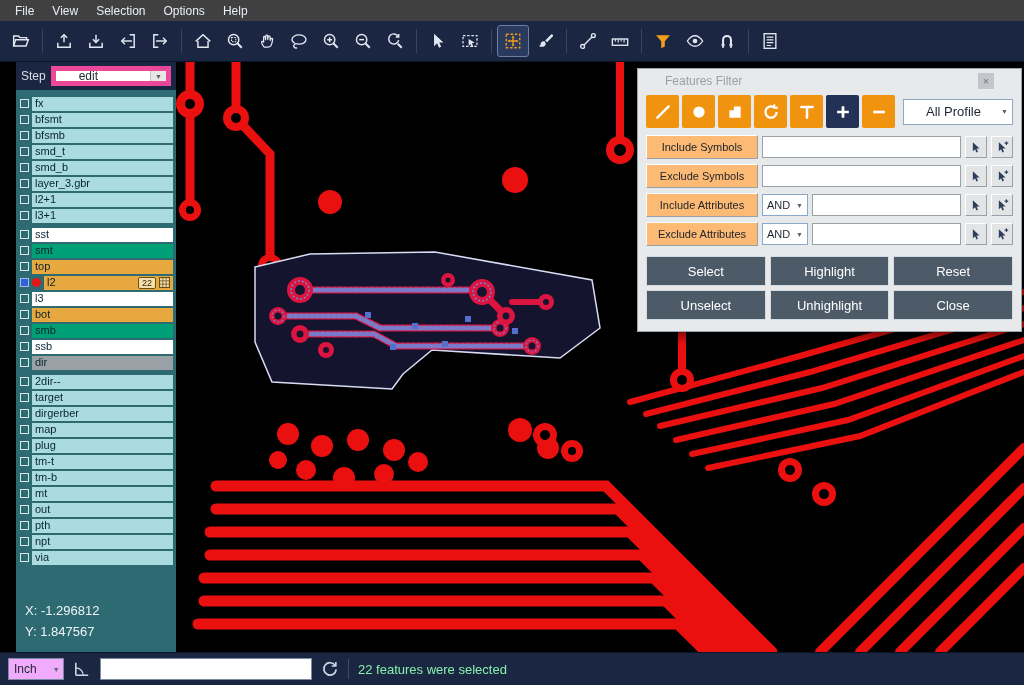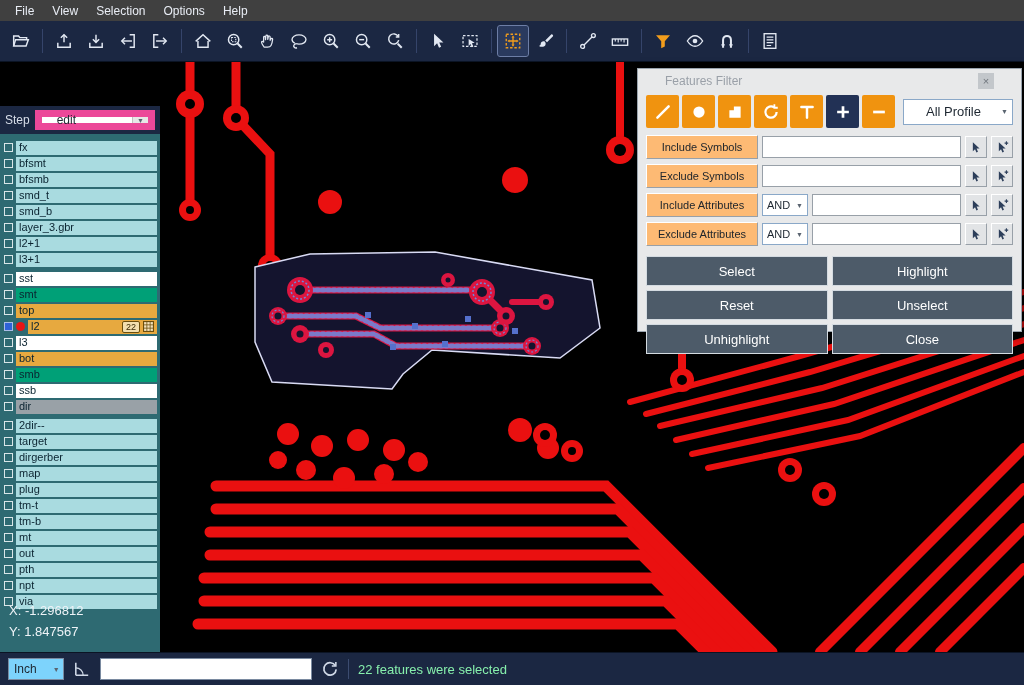--- a/index.html
+++ b/index.html
@@ -20,25 +20,25 @@
   .tb-btn .ic, .tb-btn svg { display:block; width:18px; height:18px; }
   .tb-btn.active { color:#f29d1c; background:#2a3a5e; outline:1px solid #6d7ea6; }
   .tb-btn.orange { color:#f29d1c; }
   .tb-sep { width:1px; height:24px; background:#35446a; margin:0 4px; flex:none; }
 
   
   .canvas { position:absolute; top:62px; left:160px; right:0; bottom:33px; background:#000; z-index:1; }
   .canvas svg { width:100%; height:100%; display:block; }
 
   
-  .sidebar { position:absolute; top:62px; left:0; width:160px; bottom:33px; background:#2e6a72; z-index:4;margin-top:44px; }
+  .sidebar { position:absolute; top:62px; left:16px; width:160px; bottom:33px; background:#2e6a72; z-index:4; }
   .step-row { height:28px; background:#1b2742; display:flex; align-items:center; padding:0 5px; gap:5px; }
   .step-label { color:#d8dee9; font-size:12px; }
-  .combo { flex:1; height:20px; background:#fff; border:7px solid #ec4899; display:flex;
-           align-items:center; font-size:12px; color:#1d2630; padding-left:15px; }
+  .combo { flex:1; height:20px; background:#fff; border:5px solid #ec4899; display:flex;
+           align-items:center; font-size:12px; color:#1d2630; padding-left:23px; }
   .chev { margin-left:auto; color:#5a6470; font-size:7px; padding:0 4px; }
   .combo .chev { background:#e7e7e7; border-left:1px solid #c2c2c2; height:100%;
                  display:flex; align-items:center; }
   .layer-list { padding-top:6px;border-radius:21px; }
   .layer-row { display:flex; align-items:center; height:15px; margin:0 3px 1px 2px; gap:3px; }
   .layer-row.sep { margin-top:4px; }
   .cb { width:9px; height:9px; border:1px solid #d9e6e8; margin-left:2px; flex:none; }
   .cb.on { background:#2f62d8; border-color:#a9bce6; }
   .dot { width:9px; height:9px; border-radius:50%; background:#e81515; flex:none; }
   .chip { flex:1; height:14px; display:flex; align-items:center; font-size:11px; line-height:13px;
@@ -73,30 +73,30 @@
              border-color:#ffffff #98a0a8 #98a0a8 #ffffff; font-size:11px; color:#20262c; flex:none;
              font-family:"Liberation Sans", sans-serif; }
   .f-op { width:46px; height:22px; background:#fff; border:1px solid #8aa8c8; display:flex;
           align-items:center; padding-left:4px; font-size:11px; color:#1d2630; flex:none; }
   .f-input { flex:1; min-width:0; height:22px; background:#fff; border:1px solid #98a0a8;
              font-size:12px; padding:0 4px; }
   .f-arrow { width:22px; height:22px; background:#e2e4e6; border:1px solid;
              border-color:#ffffff #98a0a8 #98a0a8 #ffffff; display:flex; align-items:center;
              justify-content:center; color:#2c3e5a; flex:none; }
   .f-arrow svg { width:13px; height:13px; display:block; }
-  .d-actions { display:grid; grid-template-columns:1fr 1fr; gap:4px 4px; padding:5px 8px 0; }
+  .d-actions { display:grid; grid-template-columns:1fr 1fr 1fr; gap:4px 4px; padding:5px 8px 0; }
   .act-btn { height:30px; background:#4d5b69; border:1px solid #d4dbe1; color:#fff; font-size:13px;
              display:flex; align-items:center; justify-content:center;
              font-family:"Liberation Sans", sans-serif; }
 
   
   .statusbar { position:absolute; left:0; right:0; bottom:0; height:33px; background:#1b2742;
                border-top:1px solid #0b1424; display:flex; align-items:center; gap:9px;
                padding-left:8px; z-index:6; }
-  .unit-select { width:56px; height:22px; background:#7dd3fc; border:1px solid #7a8aa0; display:flex;
+  .unit-select { width:56px; height:22px; background:#f0abfc; border:1px solid #7a8aa0; display:flex;
                  align-items:center; padding-left:5px; font-size:12px; color:#1d2630; flex:none;gap:12px; }
   .sb-icon { color:#cfd8e6; width:18px; height:18px; flex:none; }
   .sb-icon svg { width:18px; height:18px; display:block; }
   .sb-input { width:212px; height:22px; background:#fff; border:1px solid #7a8aa0; font-size:12px;
               padding:0 4px; flex:none; }
   .sb-sep { width:1px; height:20px; background:#3c4c70; flex:none; }
   .sb-msg { color:#86efac; font-size:13px; }
 </style>
 </head>
 <body>

